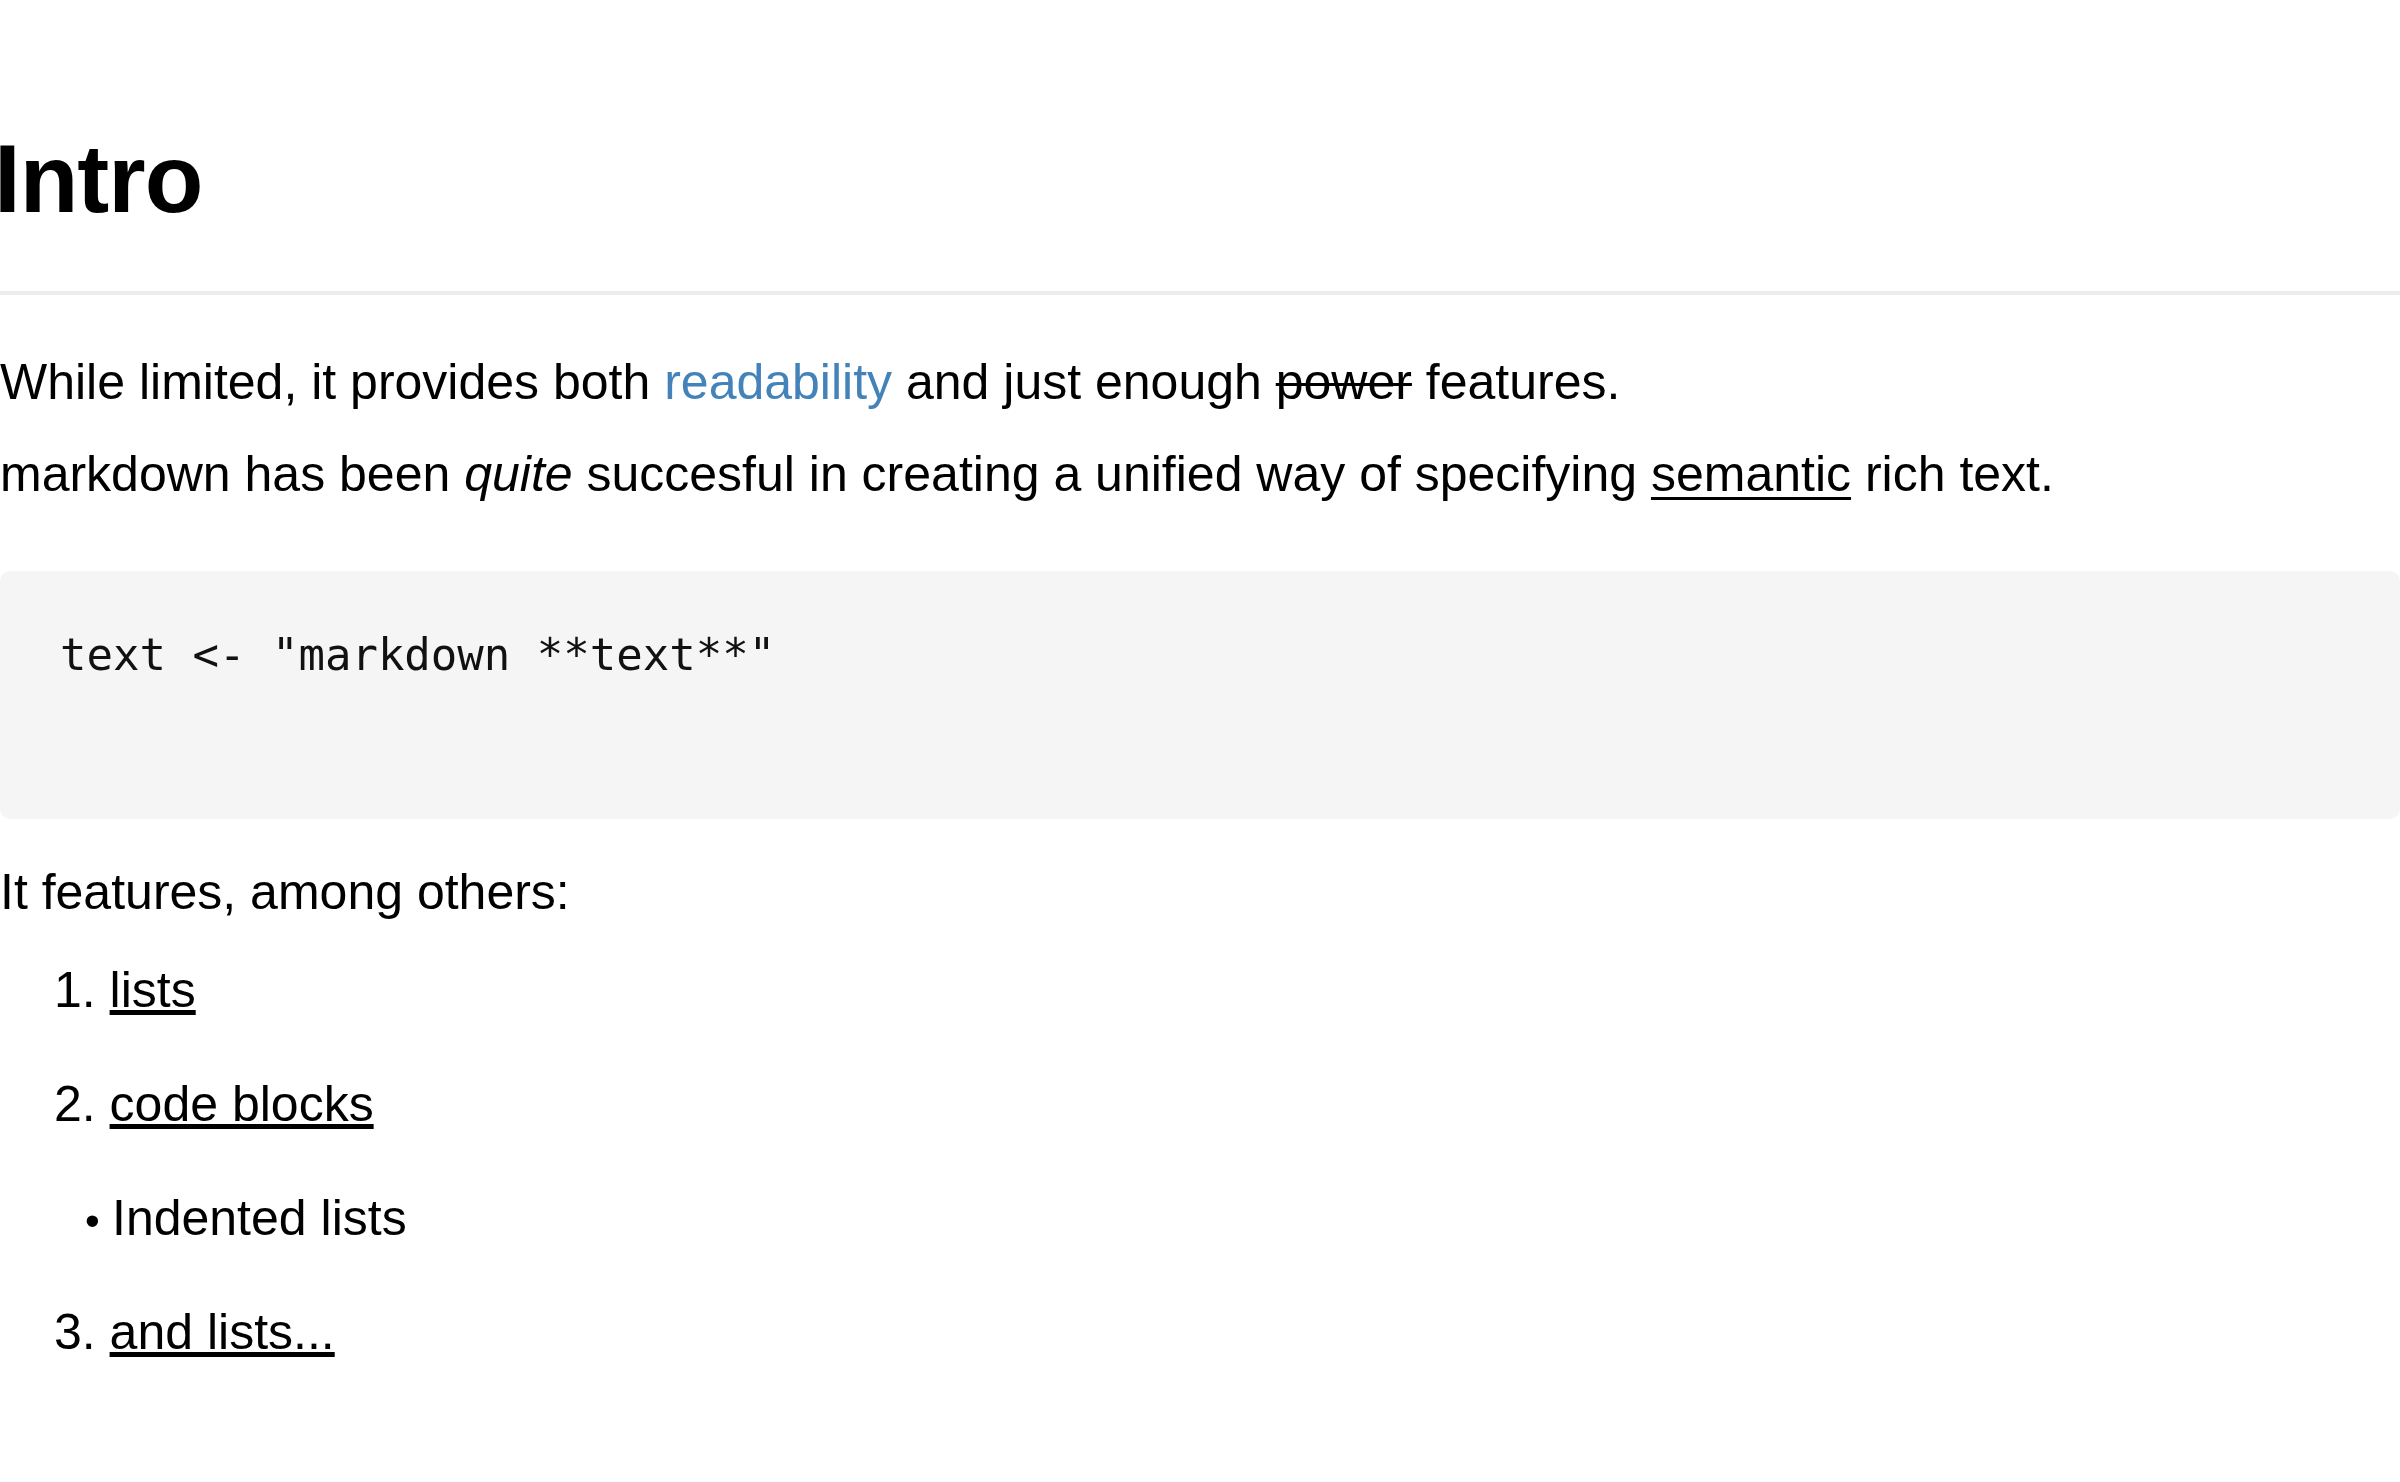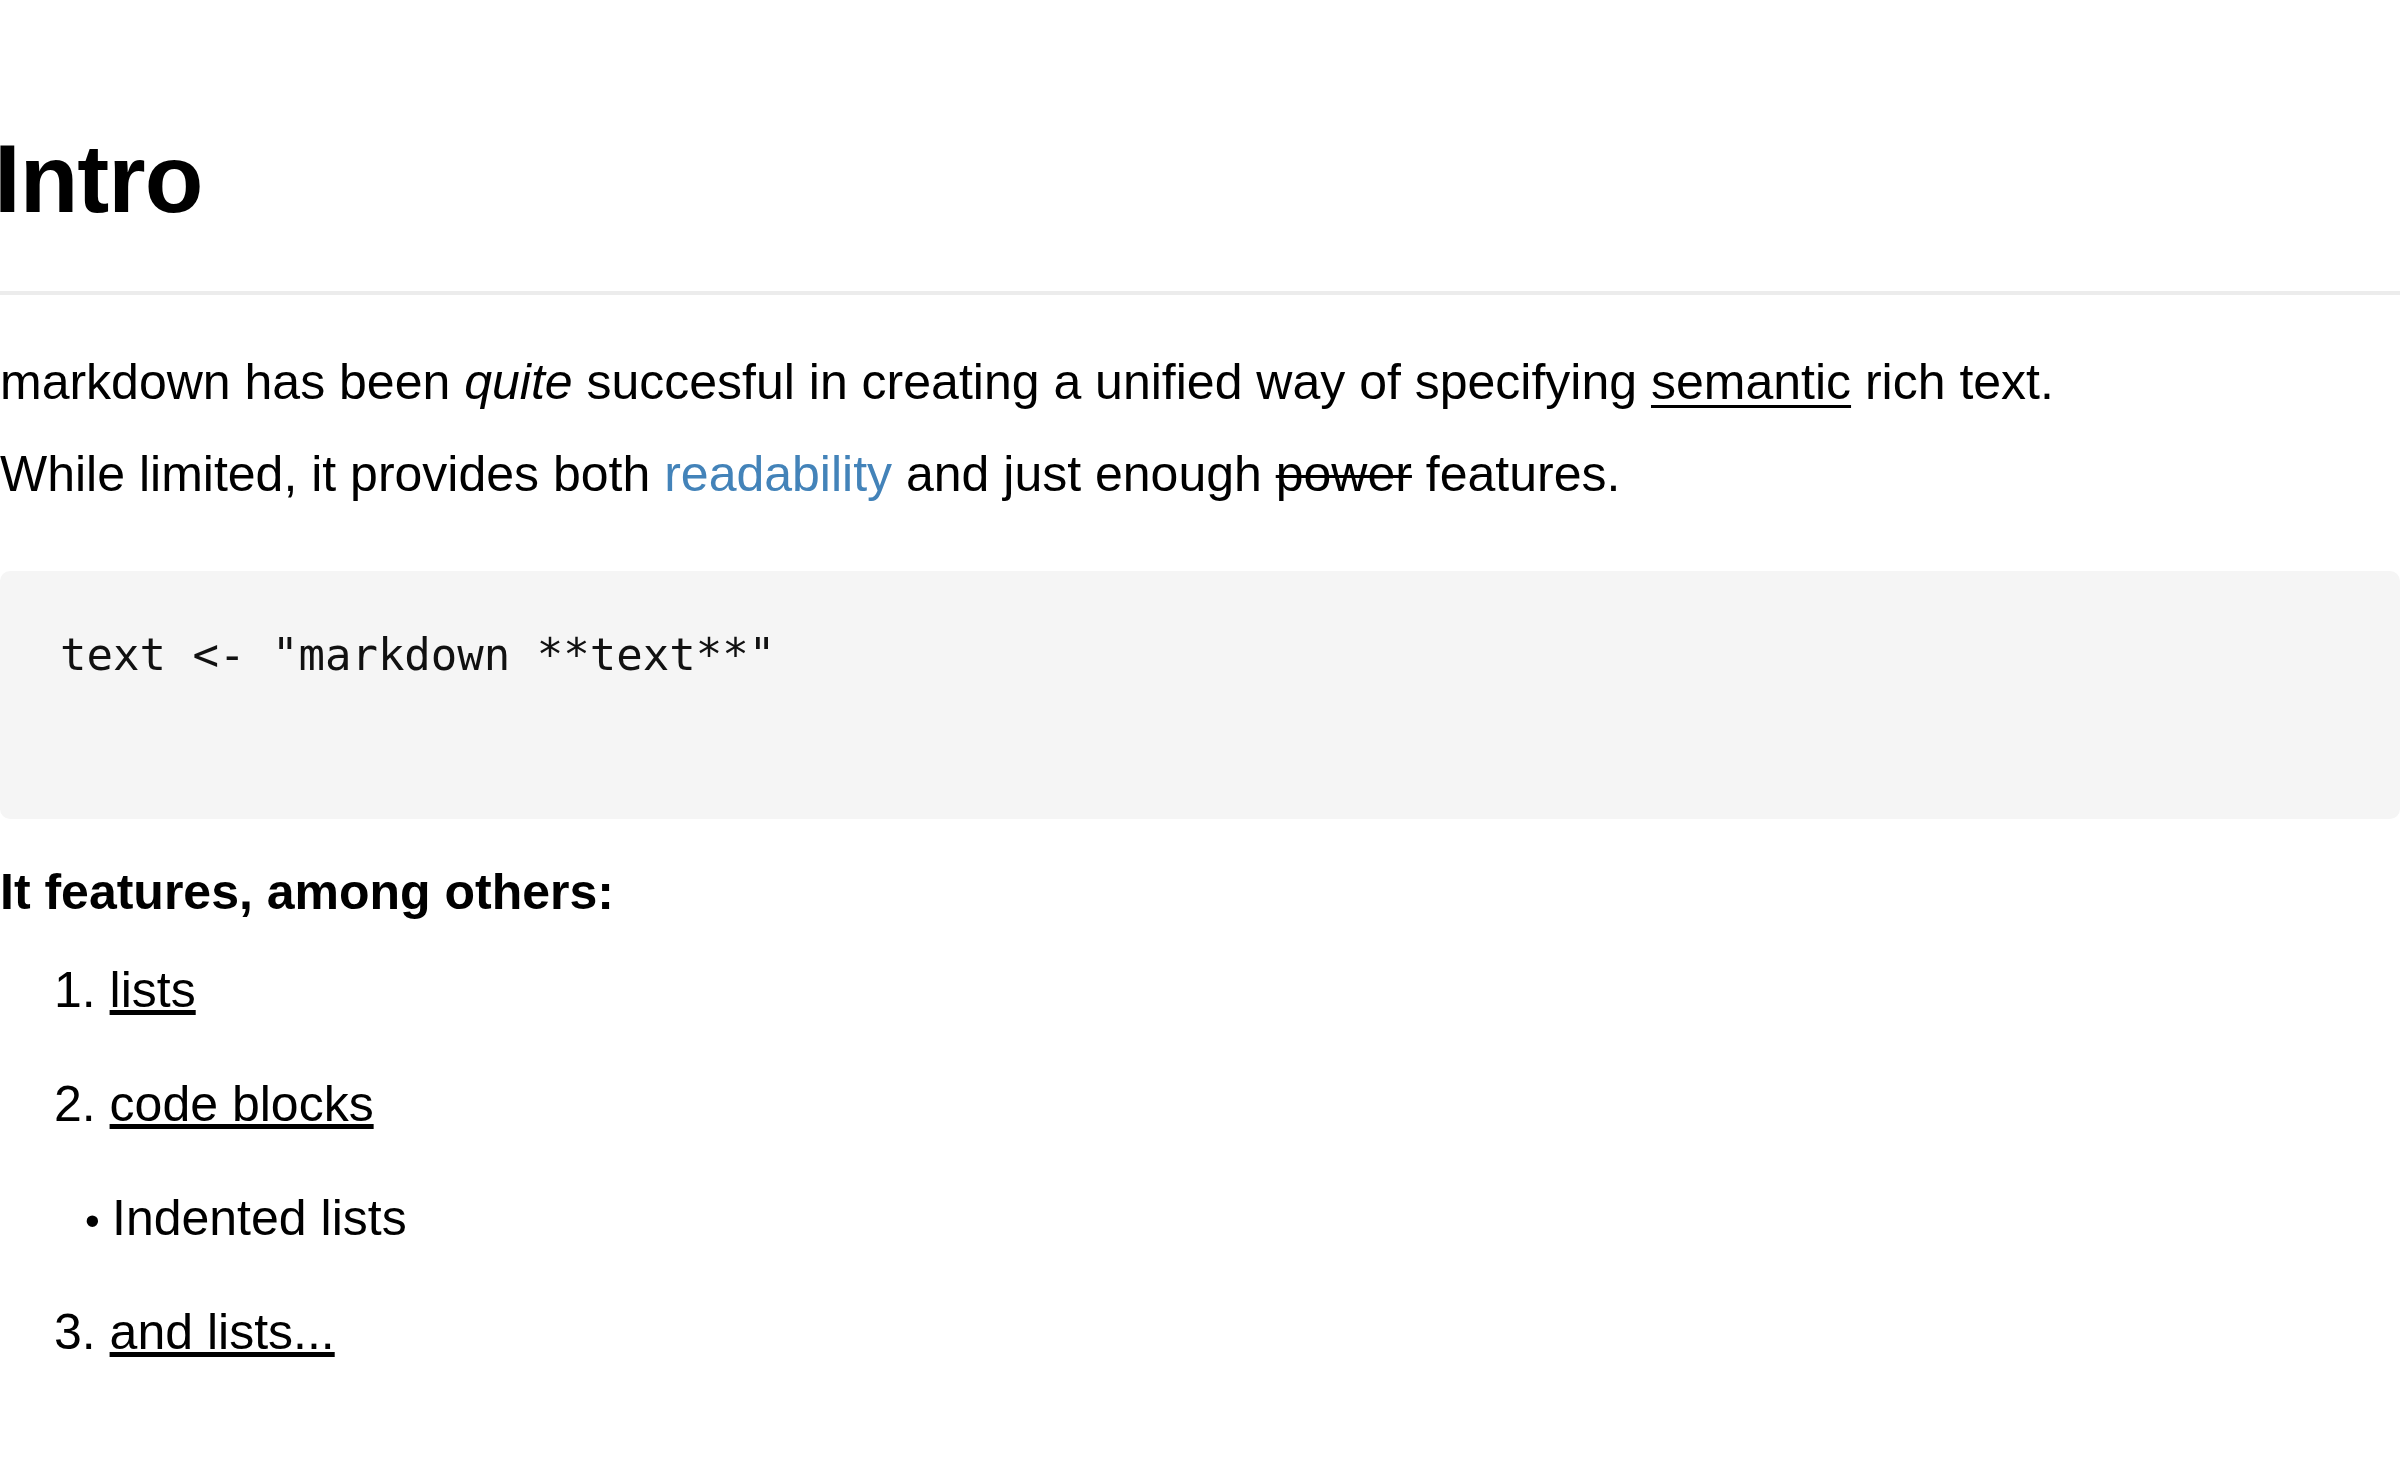--- a/index.html
+++ b/index.html
@@ -87,21 +87,20 @@
   }
 
   
   .doc-leadin {
     position: absolute;
     left: 0px;
     top: 862px;
     font-size: 50px;
     line-height: 60px;
     white-space: nowrap;
-    font-weight: bold;
   }
 
   
   .doc-list {
     position: absolute;
     left: 0px;
     top: 960px;
     width: 2400px;
   }
   .doc-list .li {
@@ -124,22 +123,22 @@
 </head>
 <body>
 
 <div class="page">
 
   <h1 class="doc-heading">Intro</h1>
 
   <div class="doc-rule"></div>
 
   <div class="doc-paragraph">
+    <span class="line"><span>While limited, it provides both </span><span class="em-link">readability</span><span> and just enough </span><span class="em-strike">power</span><span> features.</span></span>
     <span class="line"><span>markdown has been </span><span class="em-italic">quite</span><span> succesful in creating a unified way of specifying </span><span class="em-underline">semantic</span><span> rich text.</span></span>
-    <span class="line"><span>While limited, it provides both </span><span class="em-link">readability</span><span> and just enough </span><span class="em-strike">power</span><span> features.</span></span>
   </div>
 
   <pre class="doc-codeblock"><code class="code-line">text &lt;- "markdown **text**"</code></pre>
 
   <div class="doc-leadin">It features, among others:</div>
 
   <div class="doc-list">
     <div class="li level-1"><span class="marker">1.&nbsp;</span><span class="li-text">lists</span></div>
     <div class="li level-1"><span class="marker">2.&nbsp;</span><span class="li-text">code blocks</span></div>
     <div class="li level-2"><span class="marker">•&nbsp;</span><span class="li-text">Indented lists</span></div>

